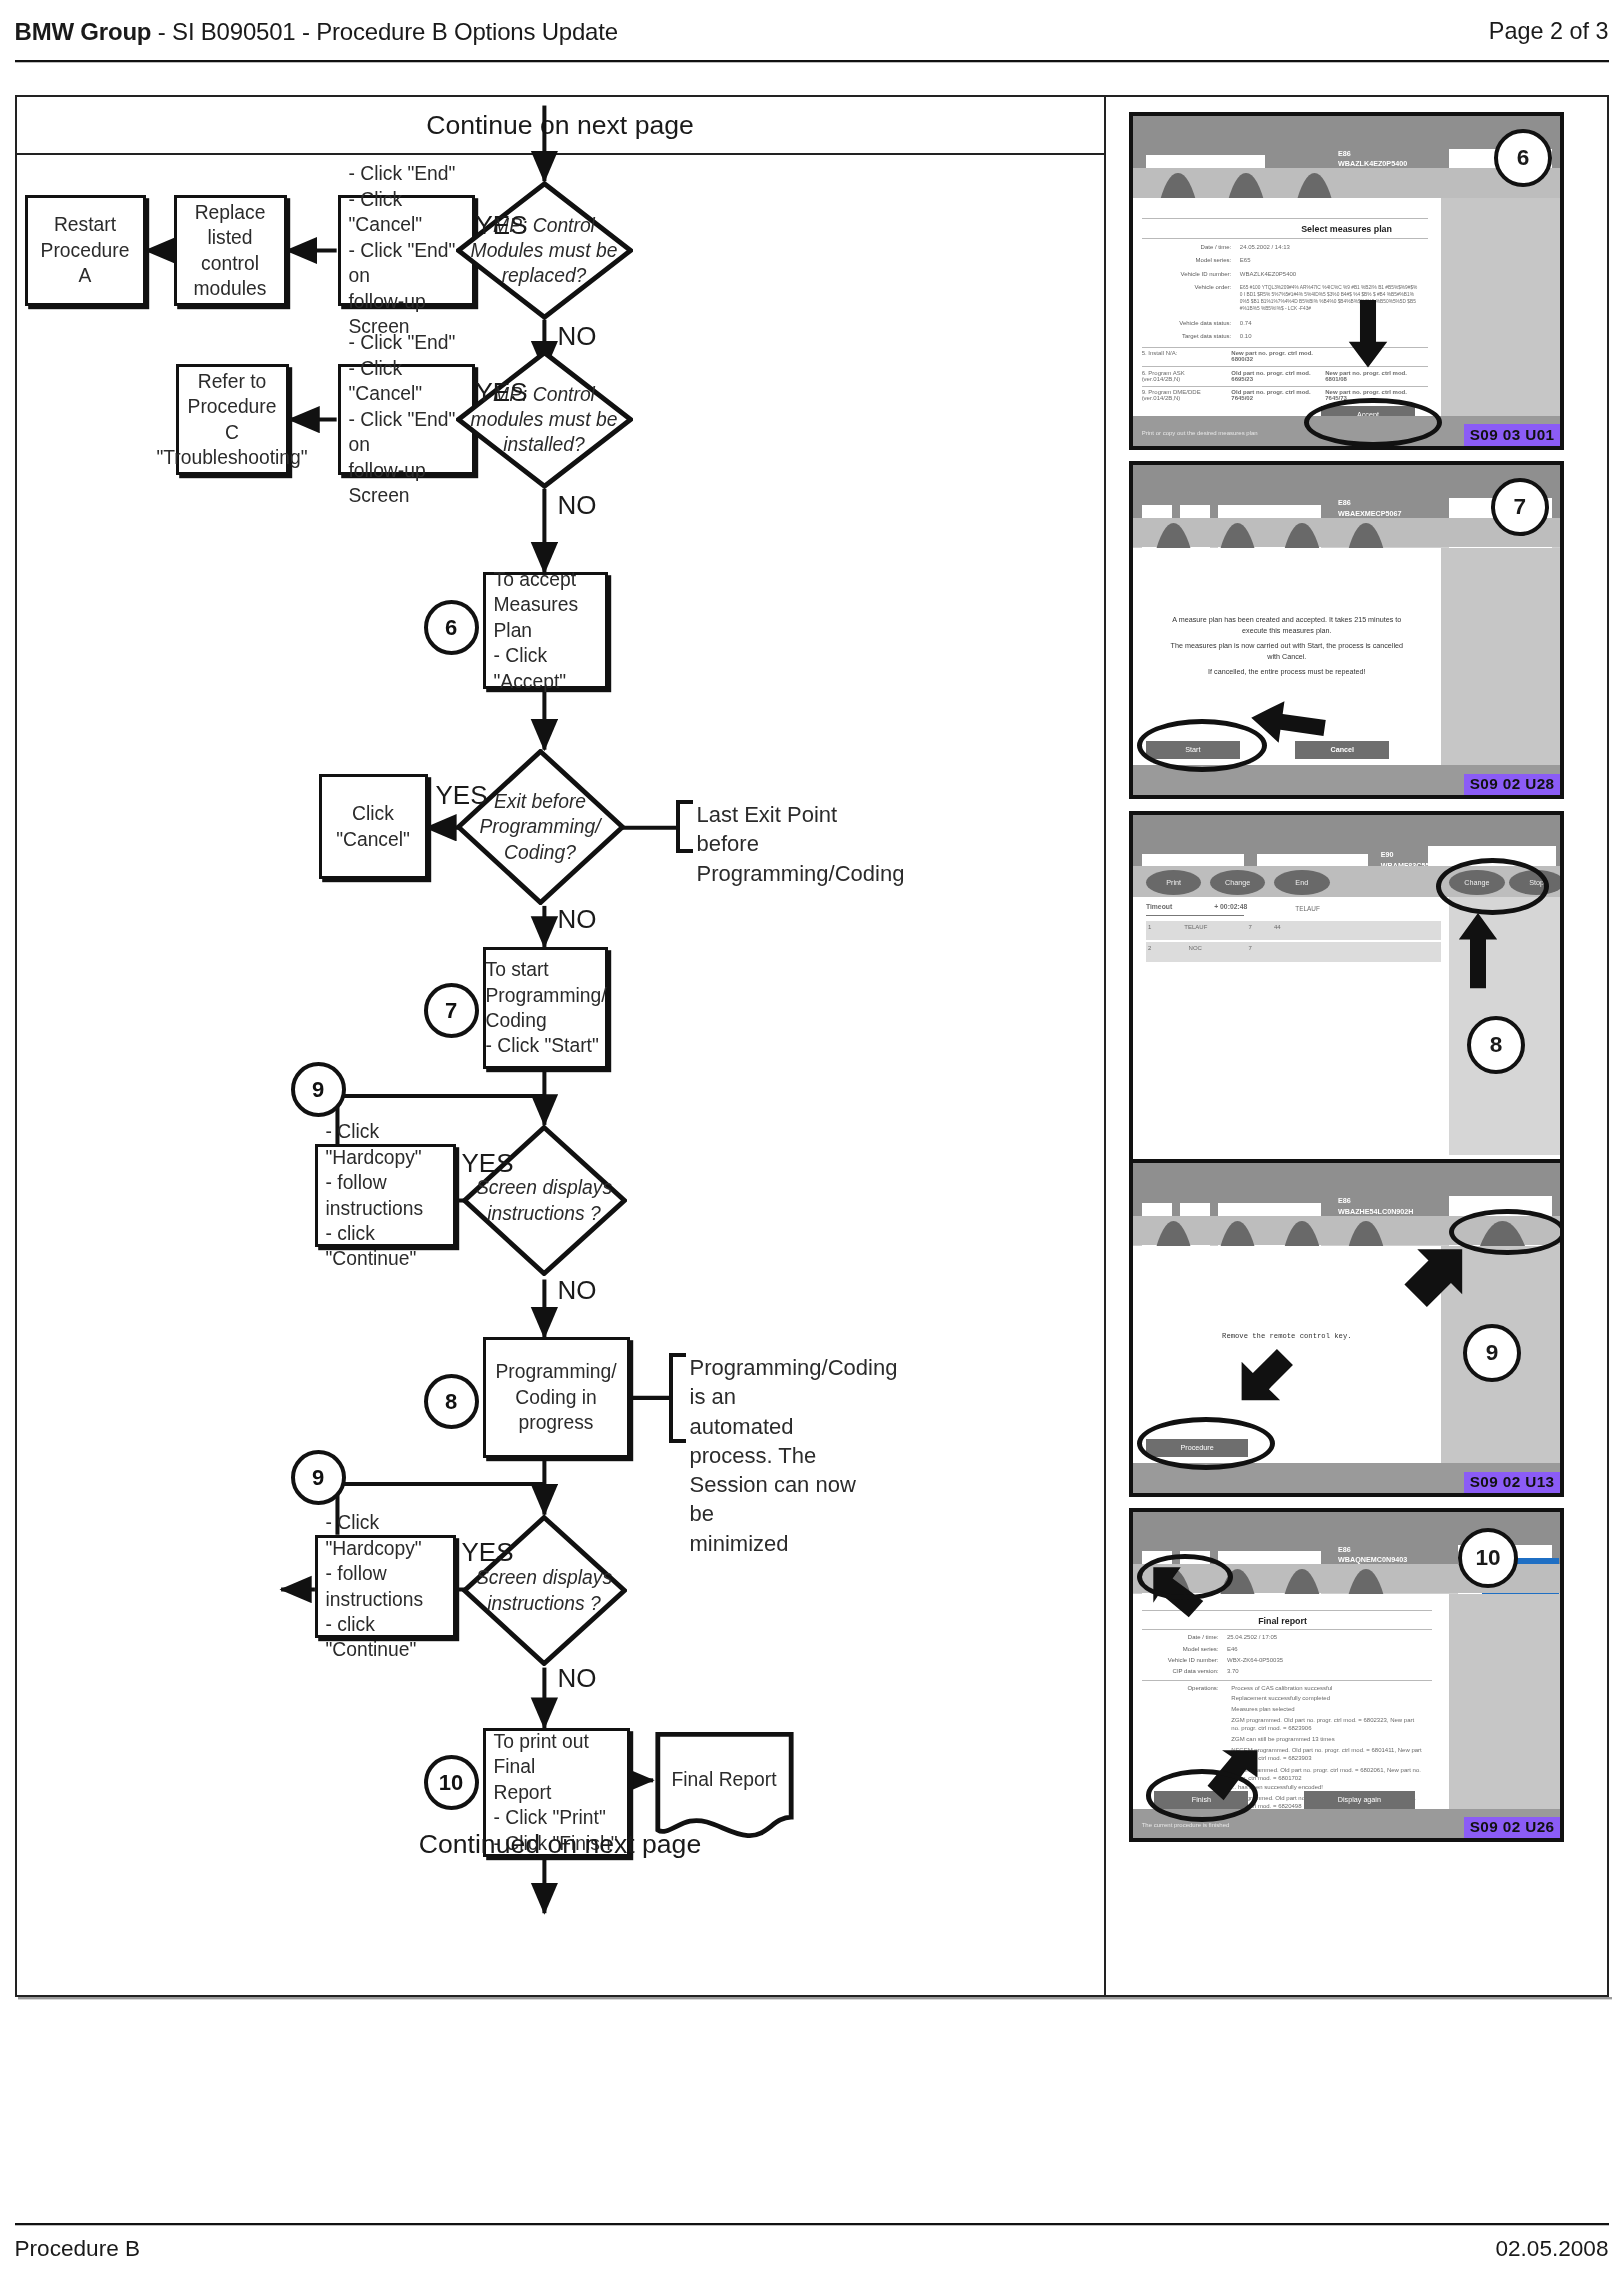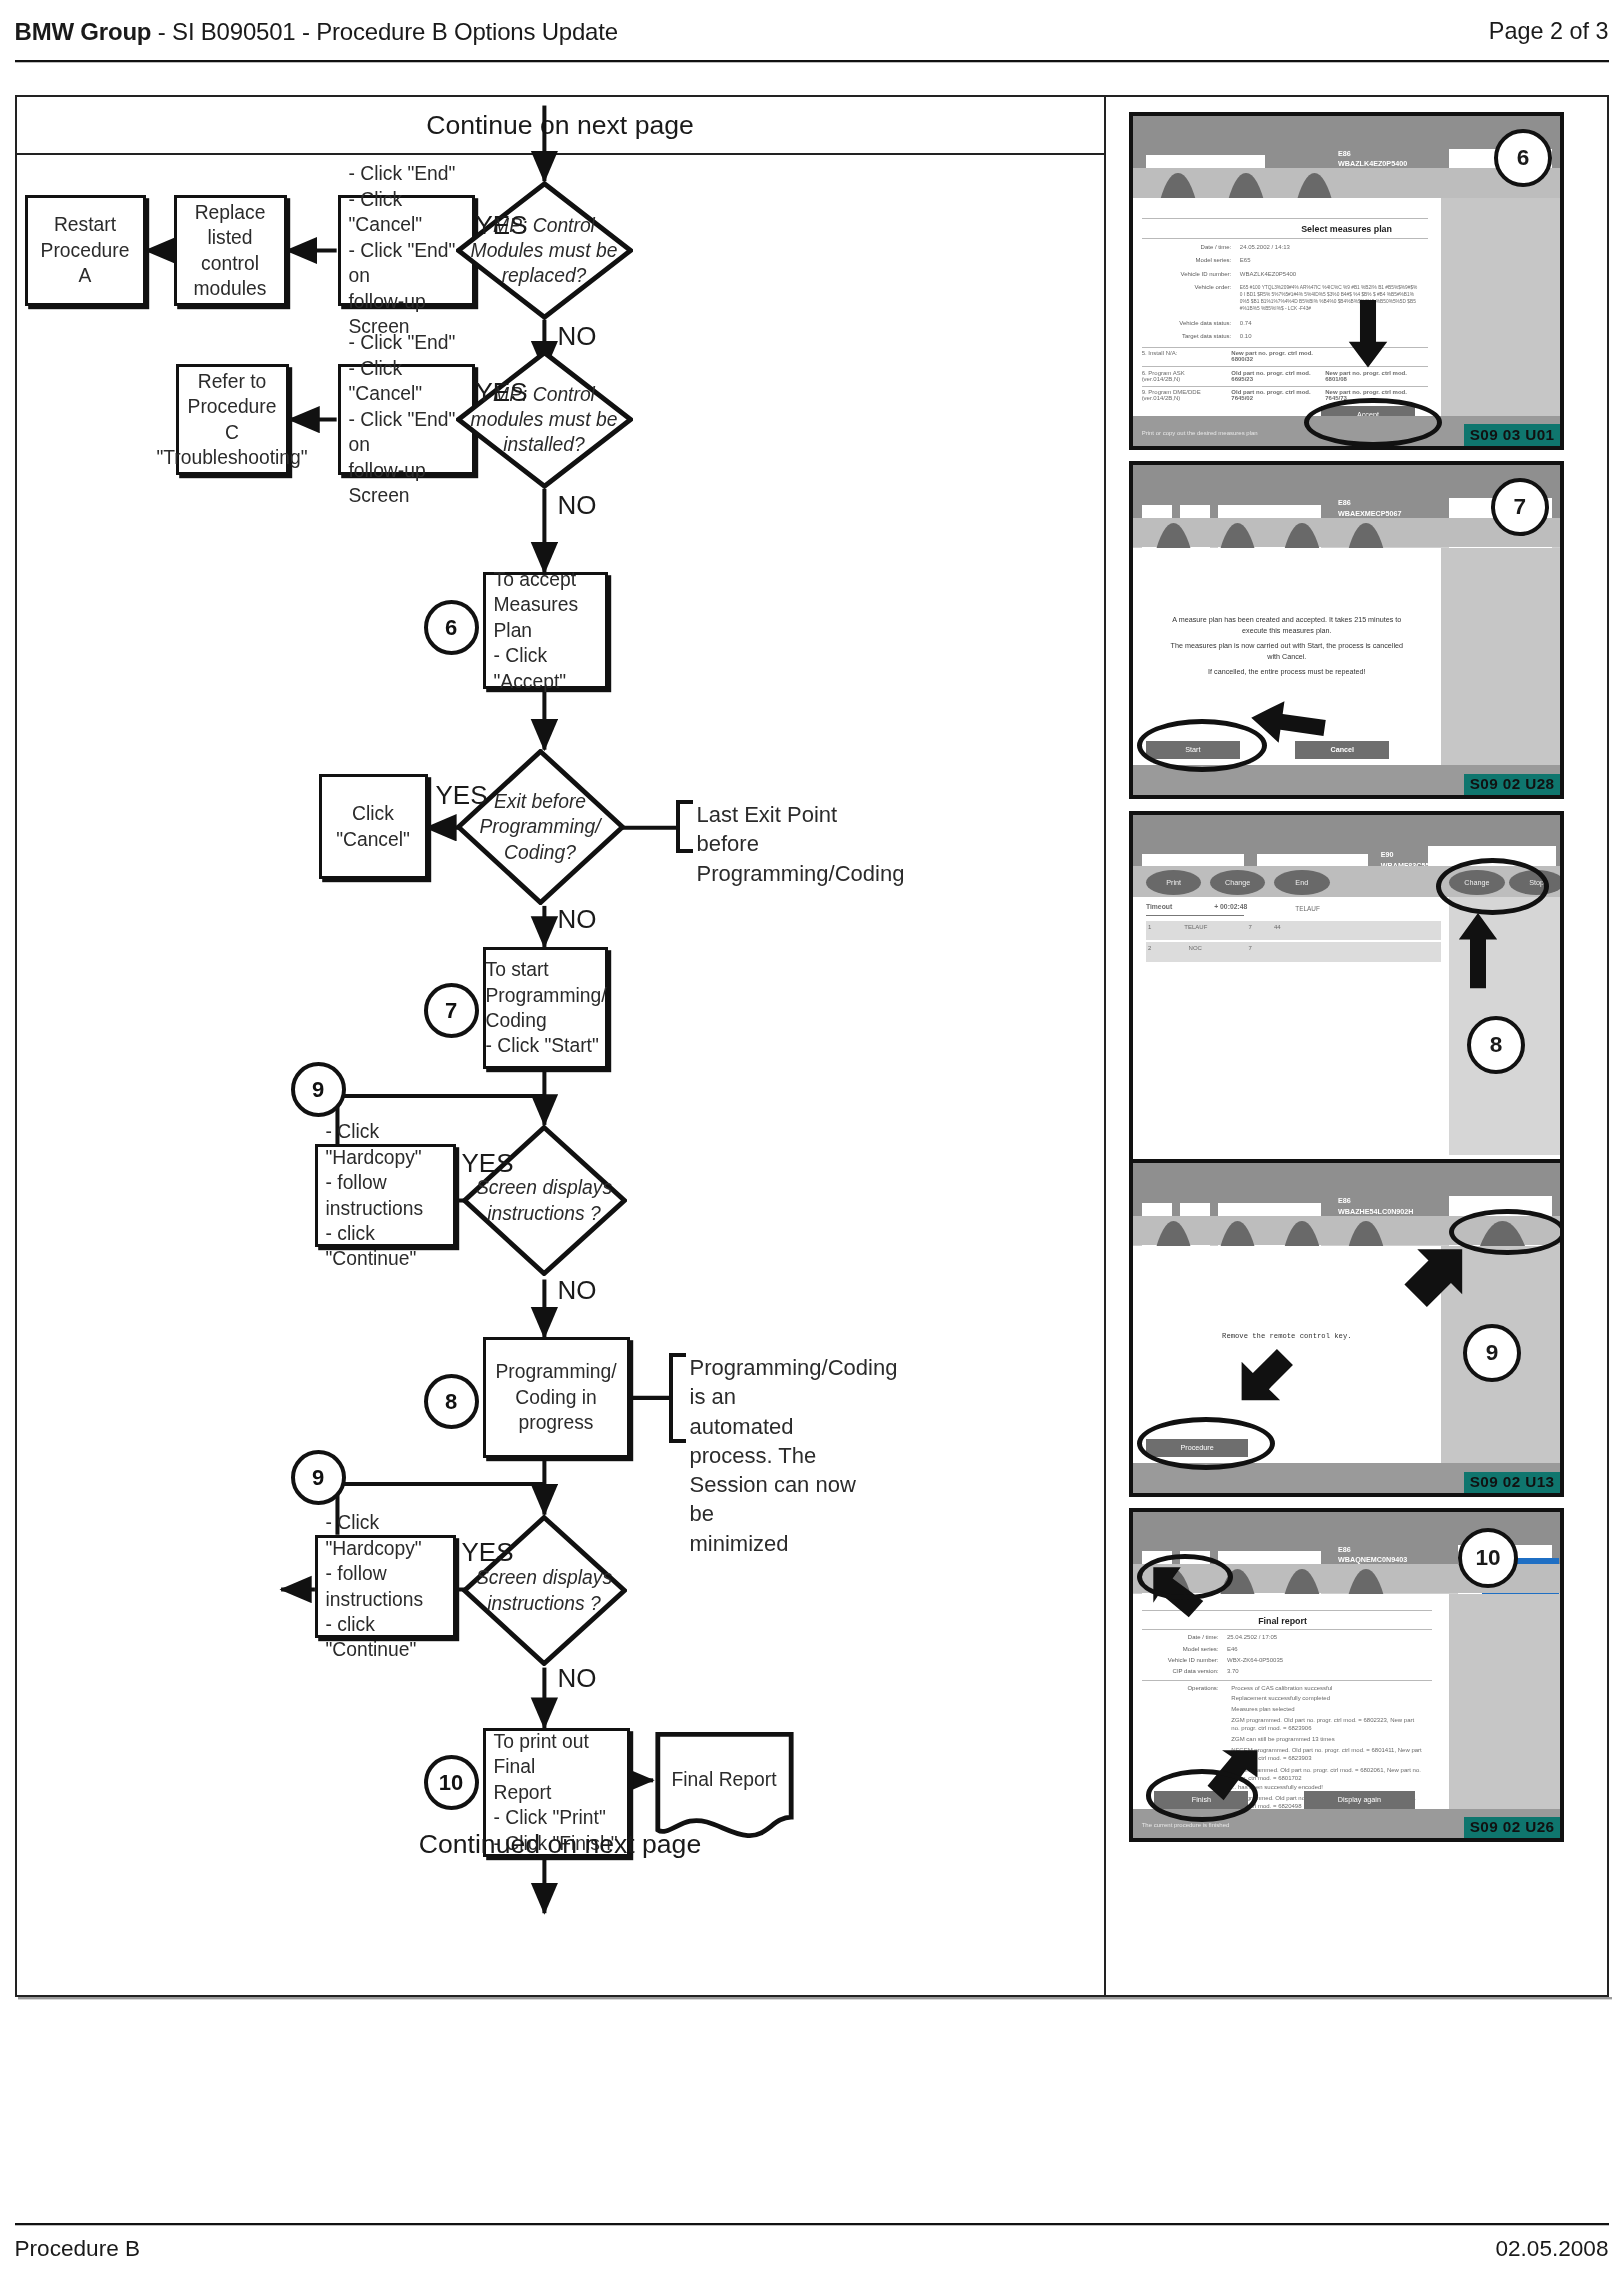--- a/index.html
+++ b/index.html
@@ -78,21 +78,21 @@
   .sh-ico{position:absolute;top:12%;height:46%;width:7%;background:#fff;
         display:flex;align-items:center;justify-content:center;}
   .sh-veh{position:absolute;left:48%;top:10%;font-size:7.2px;color:#fff;line-height:1.5;font-weight:bold;}
   .sh-right-pan{position:absolute;right:2%;top:10%;width:24%;height:52%;background:#fff;}
   .sh-btnbar{position:absolute;left:0;top:16%;width:100%;height:9%;background:#bdbdbd;}
   .sh-btn{position:absolute;top:14%;height:72%;width:13%;background:#696969;border-radius:50%;
         display:flex;align-items:center;justify-content:center;font-size:7.2px;color:#efefef;}
   .sh-body{position:absolute;left:0;top:25%;width:72%;bottom:9%;background:#fff;}
   .sh-grey{position:absolute;left:72%;top:25%;right:0;bottom:9%;background:#c6c6c6;}
   .sh-status{position:absolute;left:0;bottom:0;width:100%;height:9%;background:#9a9a9a;}
-  .sh-code{position:absolute;right:0;bottom:0;background:#0f766e;padding:1.6px 5.6px;
+  .sh-code{position:absolute;right:0;bottom:0;background:#8b5cf6;padding:1.6px 5.6px;
         font-size:15.3px;font-weight:bold;color:#111;letter-spacing:0.4px;}
   .sh-num{position:absolute;border:4.8px solid #111;border-radius:50%;background:#fff;
         display:flex;align-items:center;justify-content:center;font-size:22.6px;font-weight:bold;z-index:9;}
   .sh-ell{position:absolute;border:5.6px solid #111;border-radius:50%;z-index:8;}
   .sh-arrow{position:absolute;z-index:8;}
   .sh-cap{position:absolute;width:100%;text-align:center;font-size:8.9px;font-weight:bold;color:#222;}
   .sh-line{position:absolute;background:#b9b9b9;height:0.8px;}
   .sh-lbl{position:absolute;font-size:6px;color:#5a5a5a;text-align:right;}
   .sh-val{position:absolute;font-size:6px;color:#6a6a6a;}
   .sh-msg{position:absolute;width:100%;text-align:center;font-size:7.2px;color:#333;line-height:1.6;}

